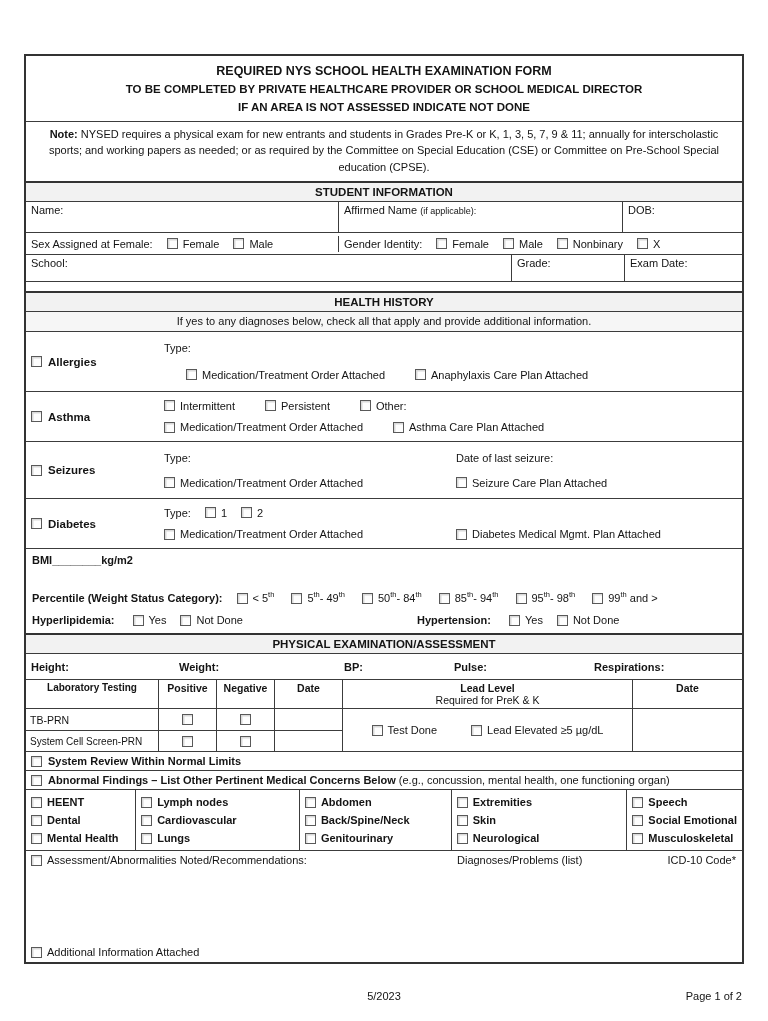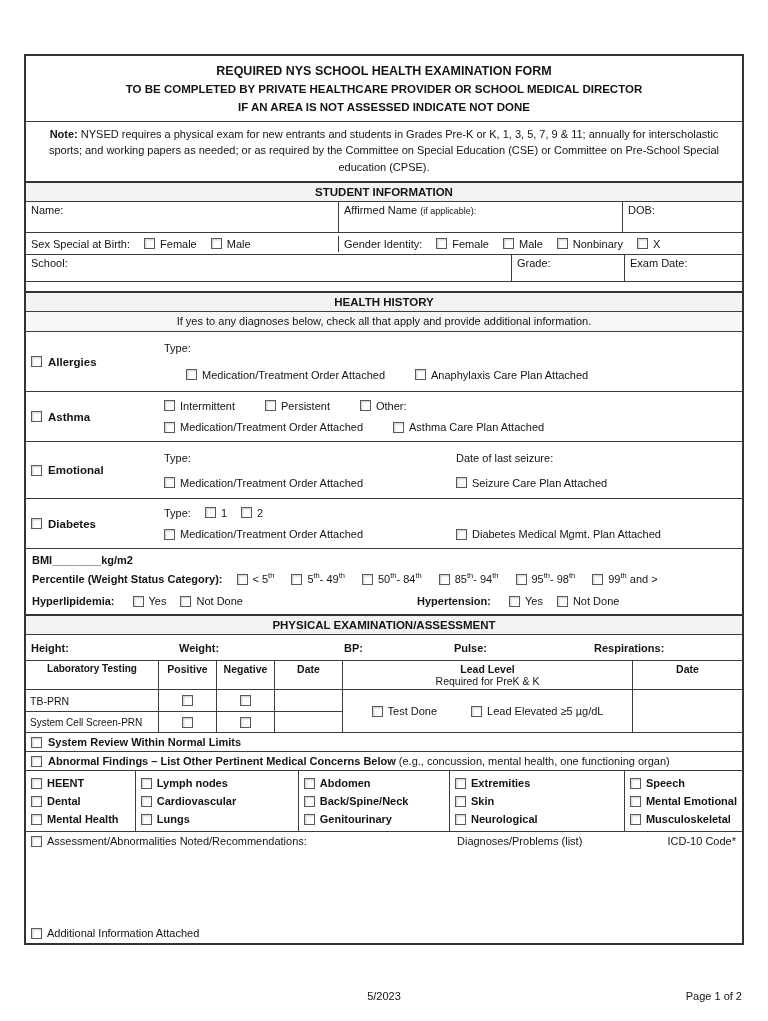--- a/index.html
+++ b/index.html
@@ -51,21 +51,21 @@
   .r-allergies { min-height:60px; }
   .r-asthma { min-height:50px; }
   .r-seizures { min-height:57px; }
   .r-diabetes { min-height:50px; }
   .col290 { width:292px; flex:none; display:inline-flex; }
 
   
   .r-risk { display:block; padding:3px 6px; line-height:1.5; }
   .r-risk i { font-style:italic; }
   .r-bmi { display:block; padding:5px 6px 4px; }
-  .bmi-line { margin-bottom:7px; font-weight:bold; }
+  .bmi-line { margin-bottom:26px; font-weight:bold; }
   .pct-line { margin-bottom:10px; display:flex; align-items:center; flex-wrap:nowrap; }
   .pct-line b { margin-right:14px; }
   .pct-line .opt { margin-right:17px; font-weight:normal; }
   sup { font-size:7.5px; line-height:0; }
   .hyp-line { display:flex; align-items:center; margin-bottom:3px; }
   .hyp-line b { margin-right:18px; }
   .w-hyper { width:385px; flex:none; display:flex; align-items:center; }
 
   
   .r-vitals { min-height:26px; align-items:center; font-weight:bold; }
@@ -132,21 +132,21 @@
       <div class="cell c-affirm">
         <span>Affirmed Name </span><span class="hint">(if applicable):</span>
       </div>
       <div class="cell c-dob">
         <span>DOB:</span>
       </div>
     </div>
 
     <div class="row r-sex">
       <div class="cell c-sexl">
-        <span>Sex Special at Birth:</span>
+        <span>Sex Assigned at Female:</span>
         <span class="opt gap14">
             <span class="cb"></span>
             <span>Female</span>
           </span>
         <span class="opt gap14">
             <span class="cb"></span>
             <span>Male</span>
           </span>
       </div>
       <div class="cell c-sexr">
@@ -238,21 +238,21 @@
               <span class="cb"></span>
               <span>Asthma Care Plan Attached</span>
             </span>
         </div>
       </div>
     </div>
 
     <div class="row r-seizures">
       <div class="hh-left">
         <span class="cb"></span>
-        <span>Emotional</span>
+        <span>Seizures</span>
       </div>
       <div class="hh-right">
         <div class="hh-line">
           <span class="col290">
               <span>Type:</span>
             </span>
           <span><span>Date of last seizure:</span></span>
         </div>
         <div class="hh-line">
           <span class="col290">
@@ -483,21 +483,21 @@
             <span>Neurological</span>
           </span>
       </div>
       <div class="cell sys-col s5">
         <span class="opt">
             <span class="cb"></span>
             <span>Speech</span>
           </span>
         <span class="opt">
             <span class="cb"></span>
-            <span>Mental Emotional</span>
+            <span>Social Emotional</span>
           </span>
         <span class="opt">
             <span class="cb"></span>
             <span>Musculoskeletal</span>
           </span>
       </div>
     </div>
 
     <div class="row r-assess">
       <div class="a-left">

